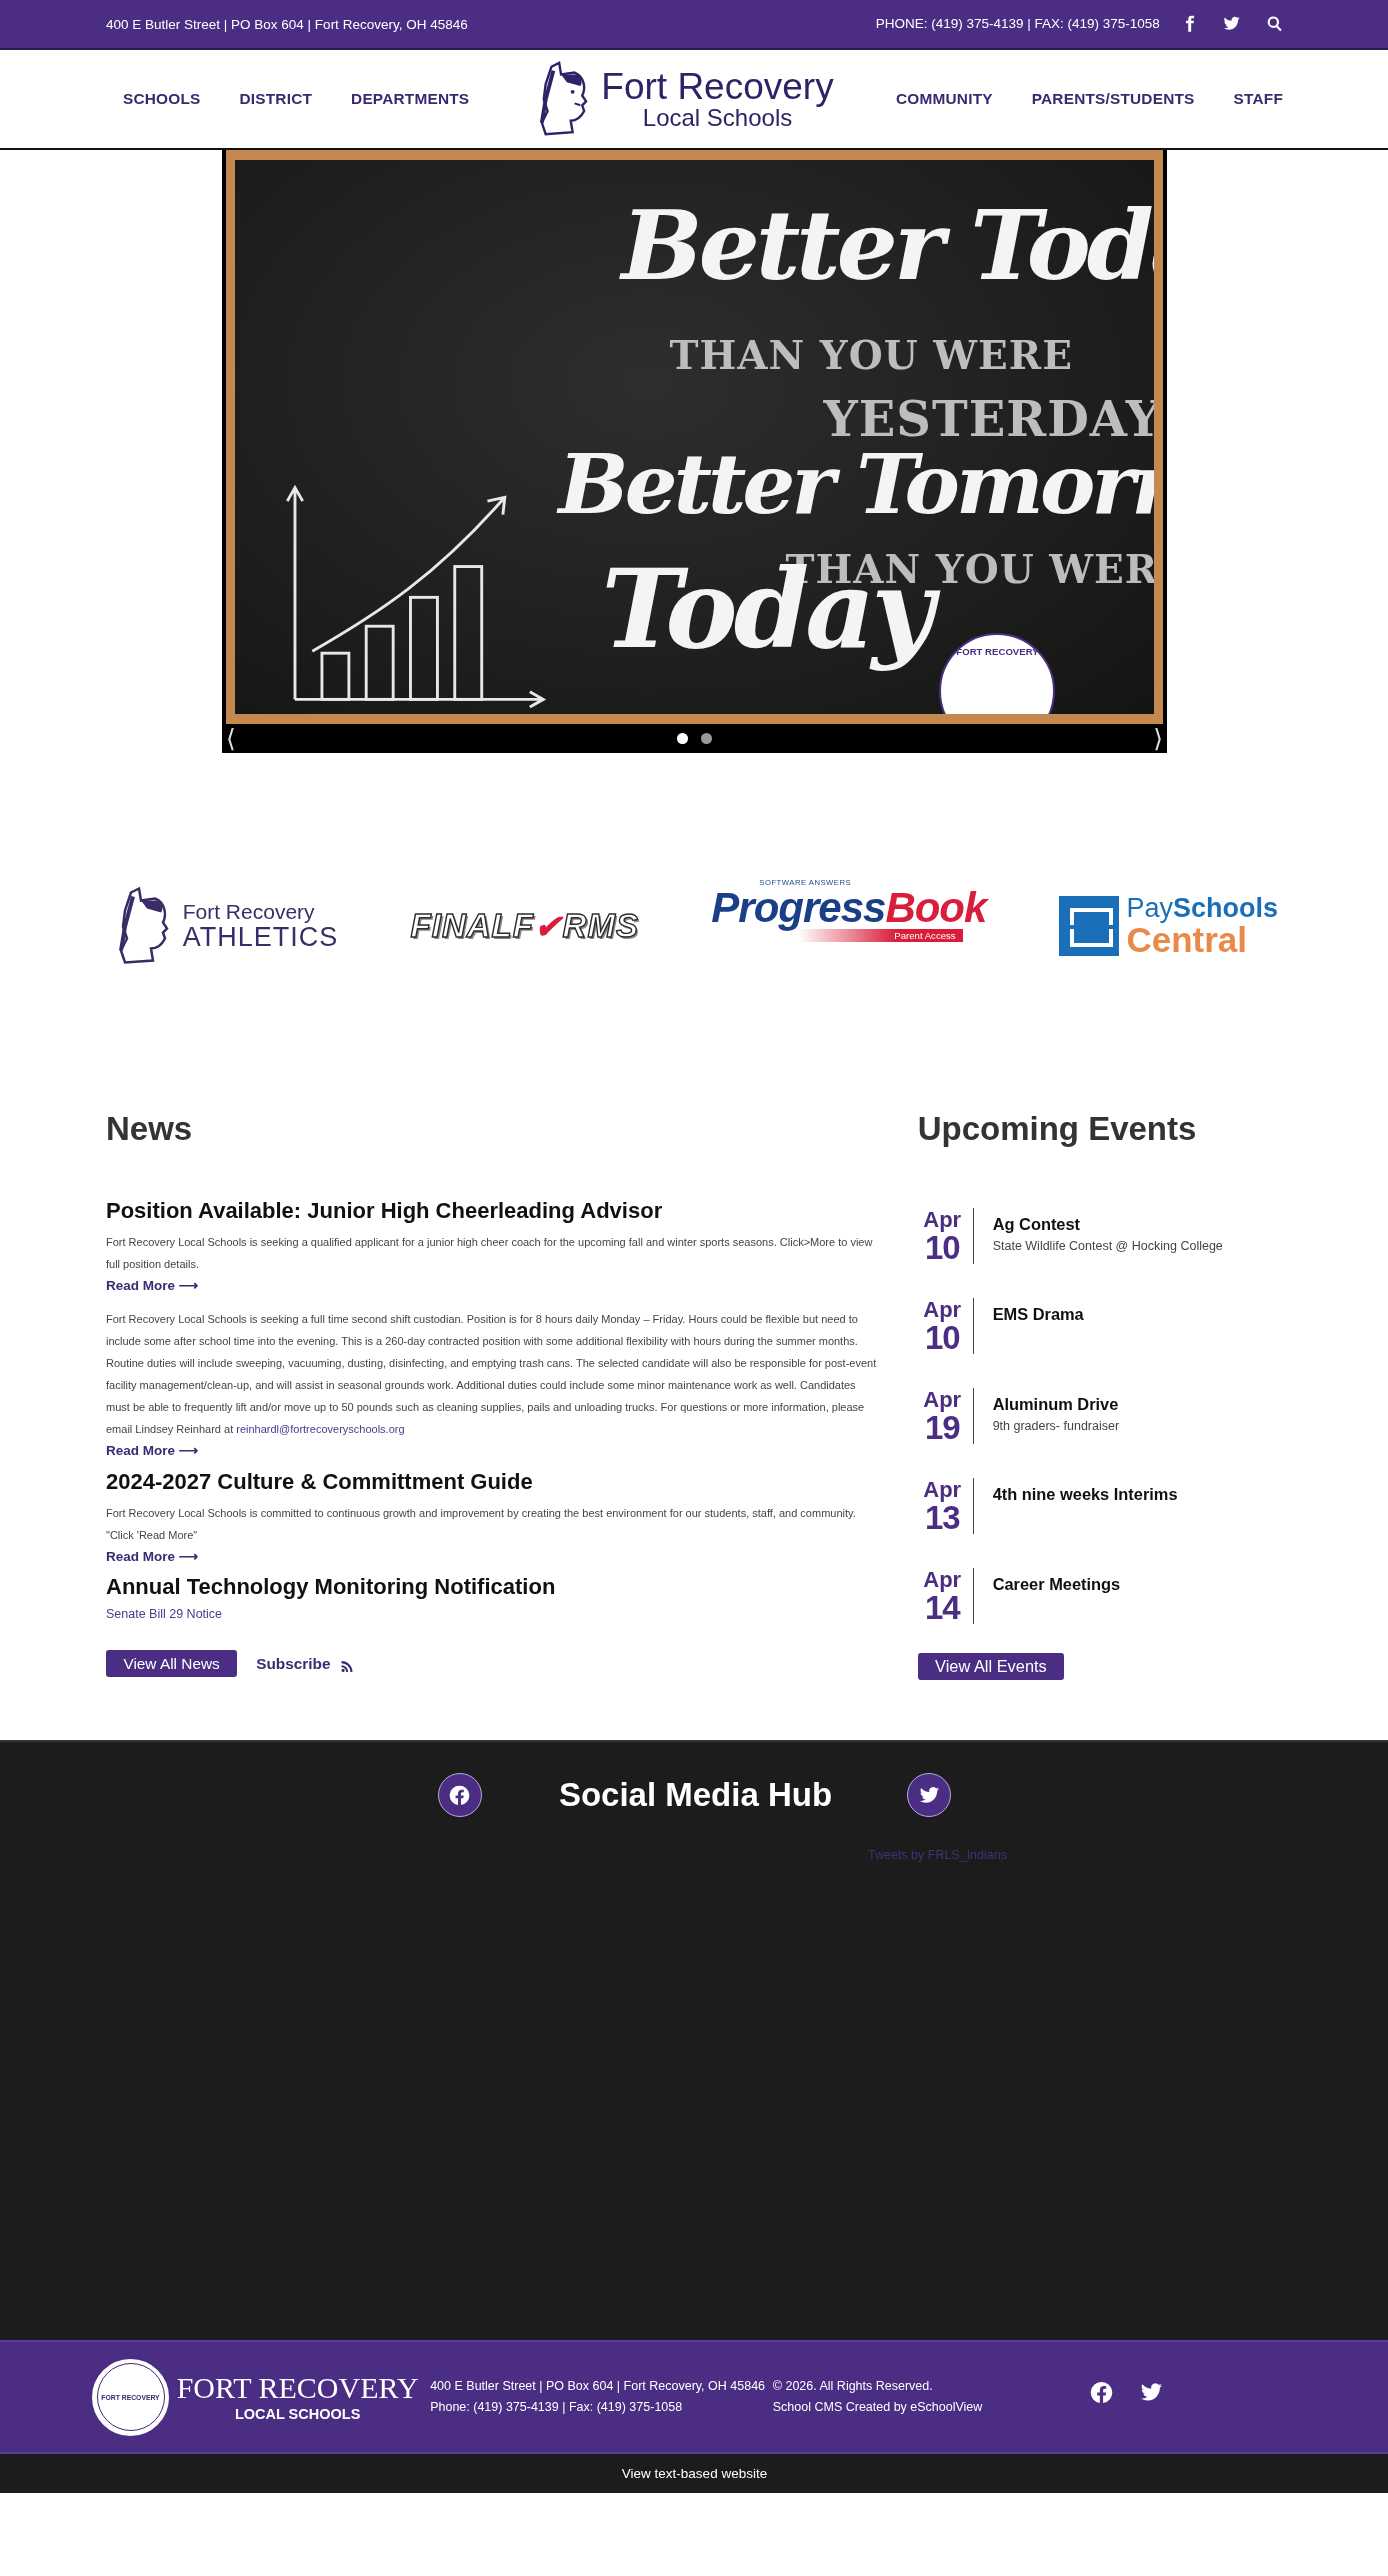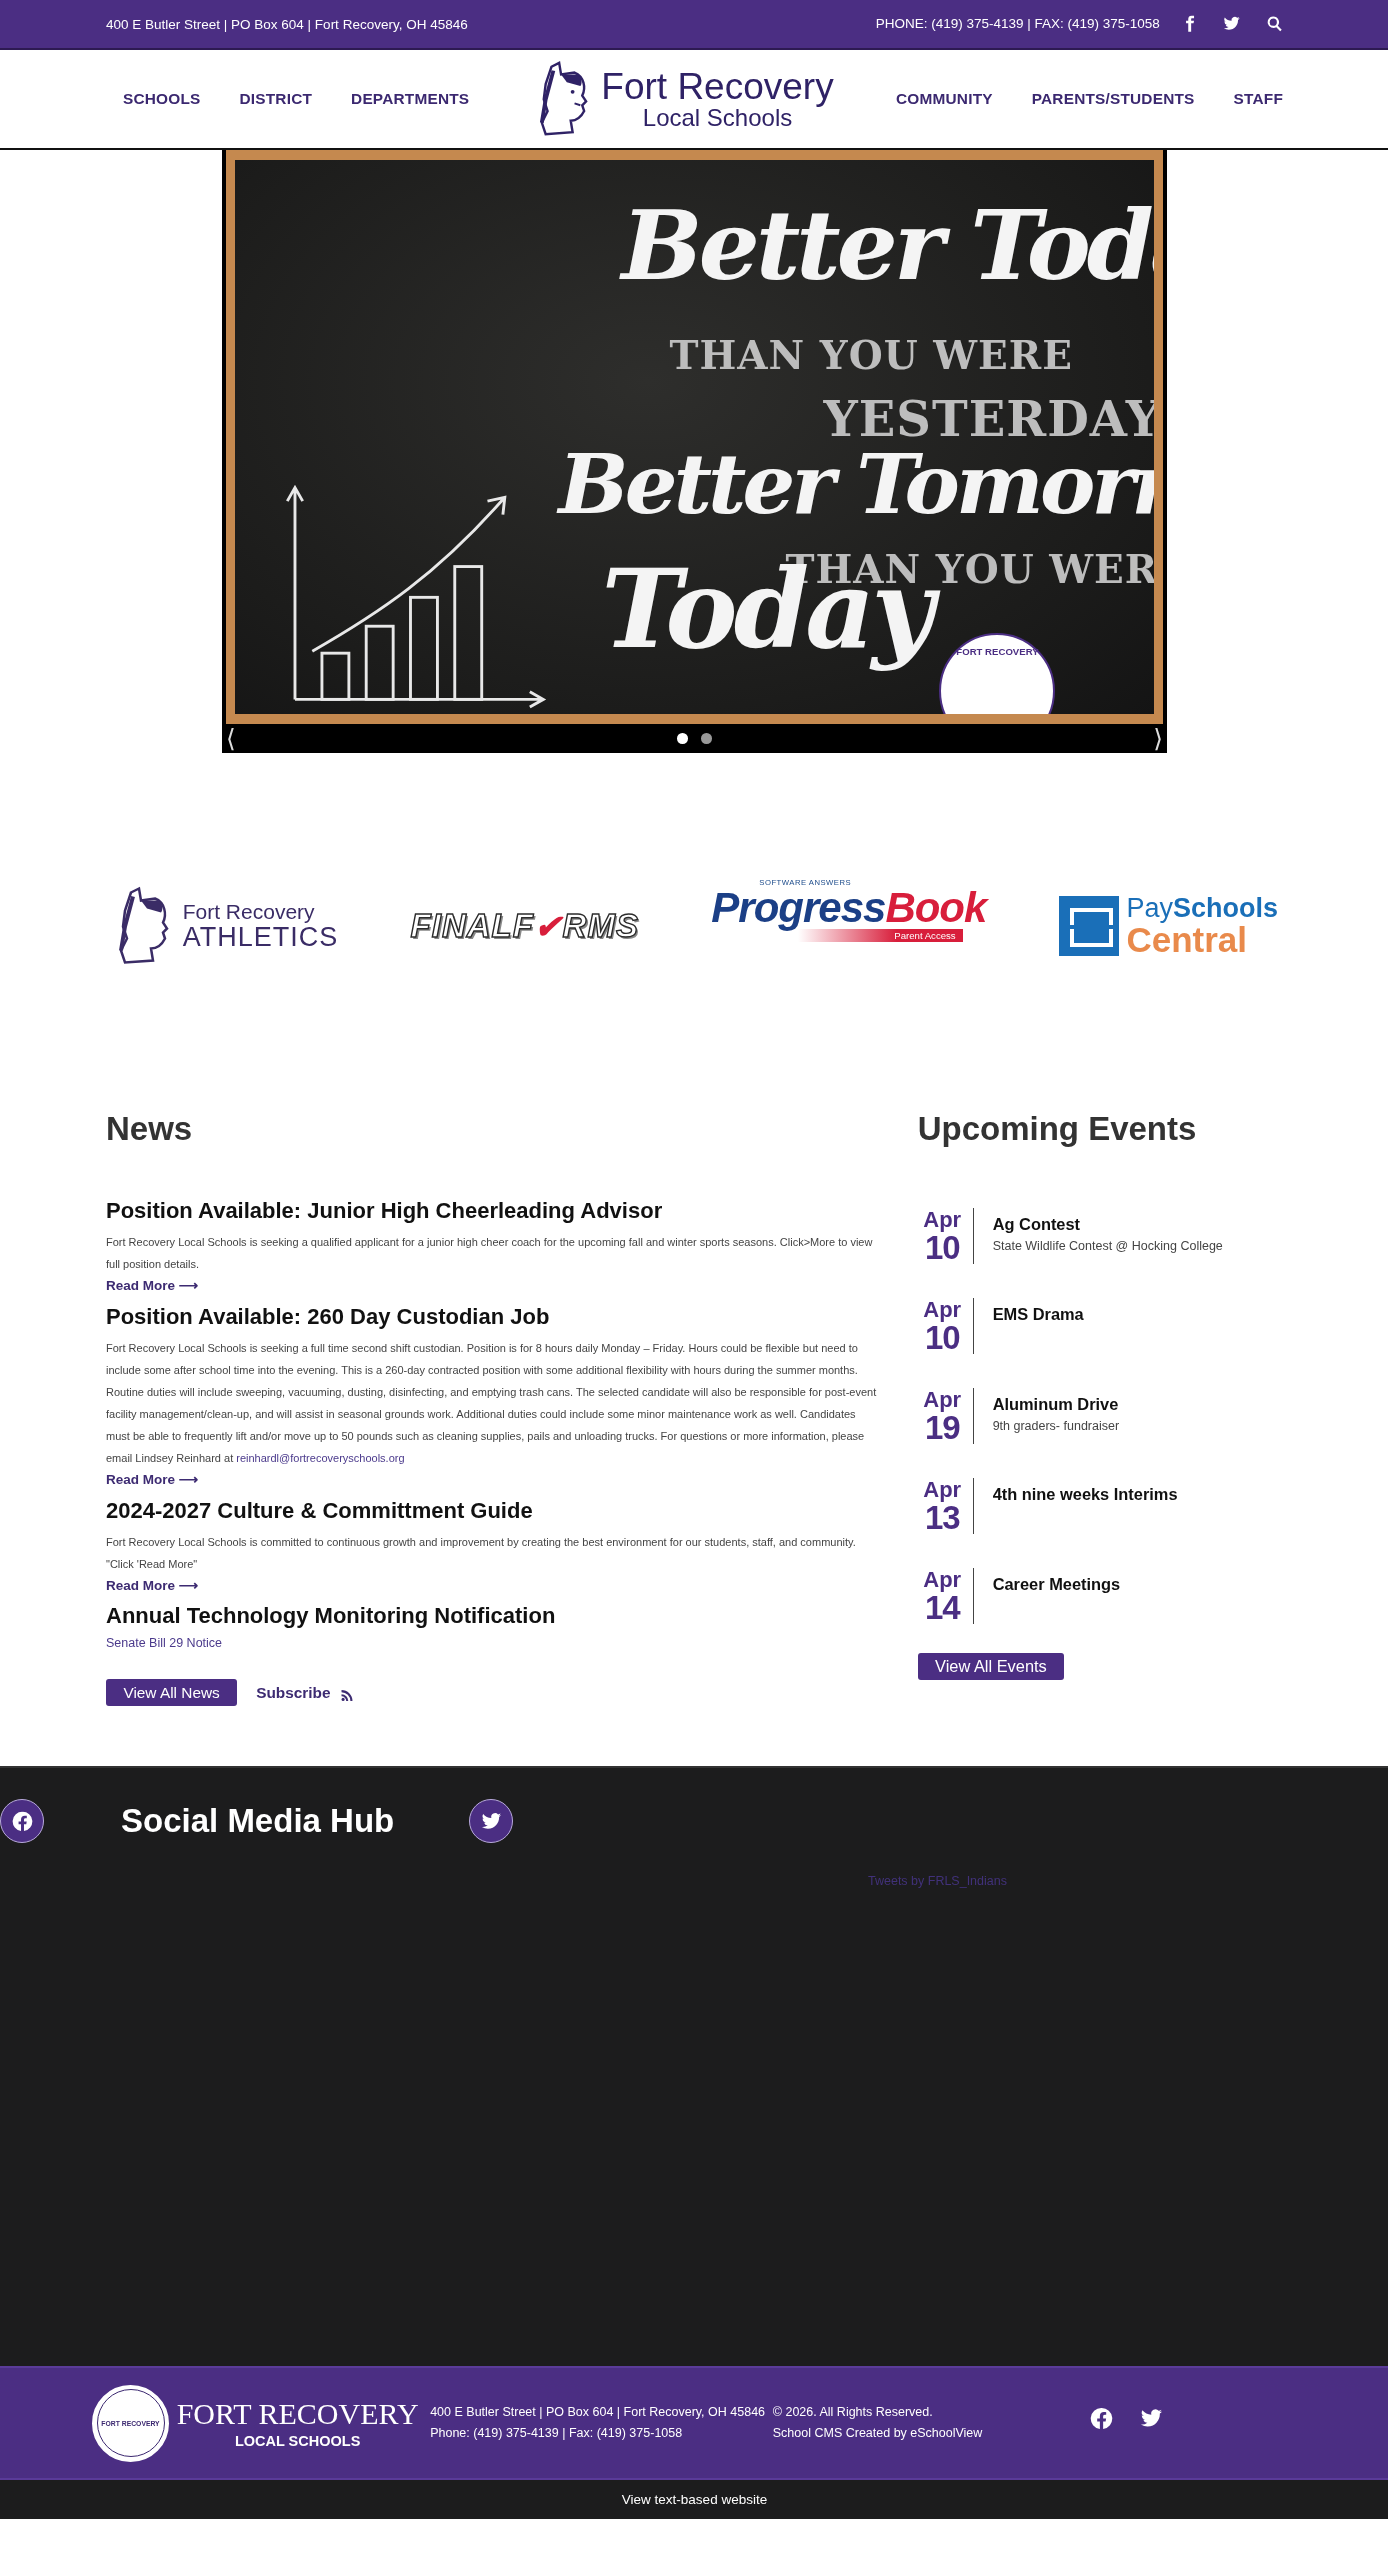--- a/index.html
+++ b/index.html
@@ -82,21 +82,21 @@
   .event .date { width: 56px; text-align: center; color: #4b2e83; font-weight: bold; border-right: 1.9px solid #444; height: 56px; padding-right: 5.8px; }
   .event .mon { font-size: 22px; line-height: 23px; }
   .event .day { font-size: 33px; line-height: 33px; letter-spacing: -1px; }
   .event .info { padding-left: 19px; padding-top: 5.8px; }
   .event .title { font-size: 16.4px; font-weight: bold; color: #111; line-height: 21px; }
   .event .desc { font-size: 12.5px; color: #444; margin-top: 3.9px; }
   .events .btn { margin-top: -9.6px; font-size: 16.4px; padding: 0 17.4px; }
 
   
   .social { background: #1c1c1d; border-top: 2.9px solid #333; margin-top: 60px; height: 600px; position: relative; }
-  .social-head { display: flex; align-items: center; padding-top: 31px; gap: 0; }
+  .social-head { display: flex; justify-content: center; align-items: center; padding-top: 31px; gap: 0; }
   .social-head .circ { width: 44px; height: 44px; border-radius: 50%; background: #4b2e83; border: 1.9px solid #b8a9dc; display: flex; align-items: center; justify-content: center; }
   .social-head .circ svg { width: 21px; height: 21px; fill: #fff; }
   .social-head h2 { color: #fff; font-size: 33px; font-weight: bold; margin: 0 75px 0 77px; }
   .tweets { position: absolute; left: 868px; top: 106px; font-size: 12.5px; color: #41317a; }
 
   
   .footer { background: #4b2e83; border-top: 2.9px solid #5a3b98; border-bottom: 2.9px solid #5a3b98; height: 114px; display: flex; align-items: center; padding-left: 92px; color: #fff; }
   .seal { width: 77px; height: 77px; border-radius: 50%; background: #fff; border: 2.9px solid #fff; display: flex; align-items: center; justify-content: center; }
   .seal-inner { width: 68px; height: 68px; border-radius: 50%; border: 1.9px solid #3b2870; display: flex; align-items: center; justify-content: center; color: #3b2870; font-size: 6.8px; font-weight: bold; text-align: center; }
   .flogo { margin-left: 7.7px; text-align: center; }
@@ -229,21 +229,20 @@
 <div class="main">
   <section class="news">
     <h2 class="section-title">News</h2>
     <div class="news-list">
       <div class="news-item">
         <h3>Position Available: Junior High Cheerleading Advisor</h3>
         <p>Fort Recovery Local Schools is seeking a qualified applicant for a junior high cheer coach for the upcoming fall and winter sports seasons. Click&gt;More to view full position details.</p>
         <a class="readmore">Read More ⟶</a>
       </div>
       <div class="news-item">
-        <h3>Position Available: 260 Day Custodian Job</h3>
         <p><span>Fort Recovery Local Schools is seeking a full time second shift custodian. Position is for 8 hours daily Monday – Friday. Hours could be flexible but need to include some after school time into the evening. This is a 260-day contracted position with some additional flexibility with hours during the summer months. Routine duties will include sweeping, vacuuming, dusting, disinfecting, and emptying trash cans. The selected candidate will also be responsible for post-event facility management/clean-up, and will assist in seasonal grounds work. Additional duties could include some minor maintenance work as well. Candidates must be able to frequently lift and/or move up to 50 pounds such as cleaning supplies, pails and unloading trucks. For questions or more information, please email Lindsey Reinhard at </span><a class="link">reinhardl@fortrecoveryschools.org</a></p>
         <a class="readmore">Read More ⟶</a>
       </div>
       <div class="news-item">
         <h3>2024-2027 Culture &amp; Committment Guide</h3>
         <p>Fort Recovery Local Schools is committed to continuous growth and improvement by creating the best environment for our students, staff, and community. "Click 'Read More"</p>
         <a class="readmore">Read More ⟶</a>
       </div>
       <div class="news-item">
         <h3>Annual Technology Monitoring Notification</h3>

